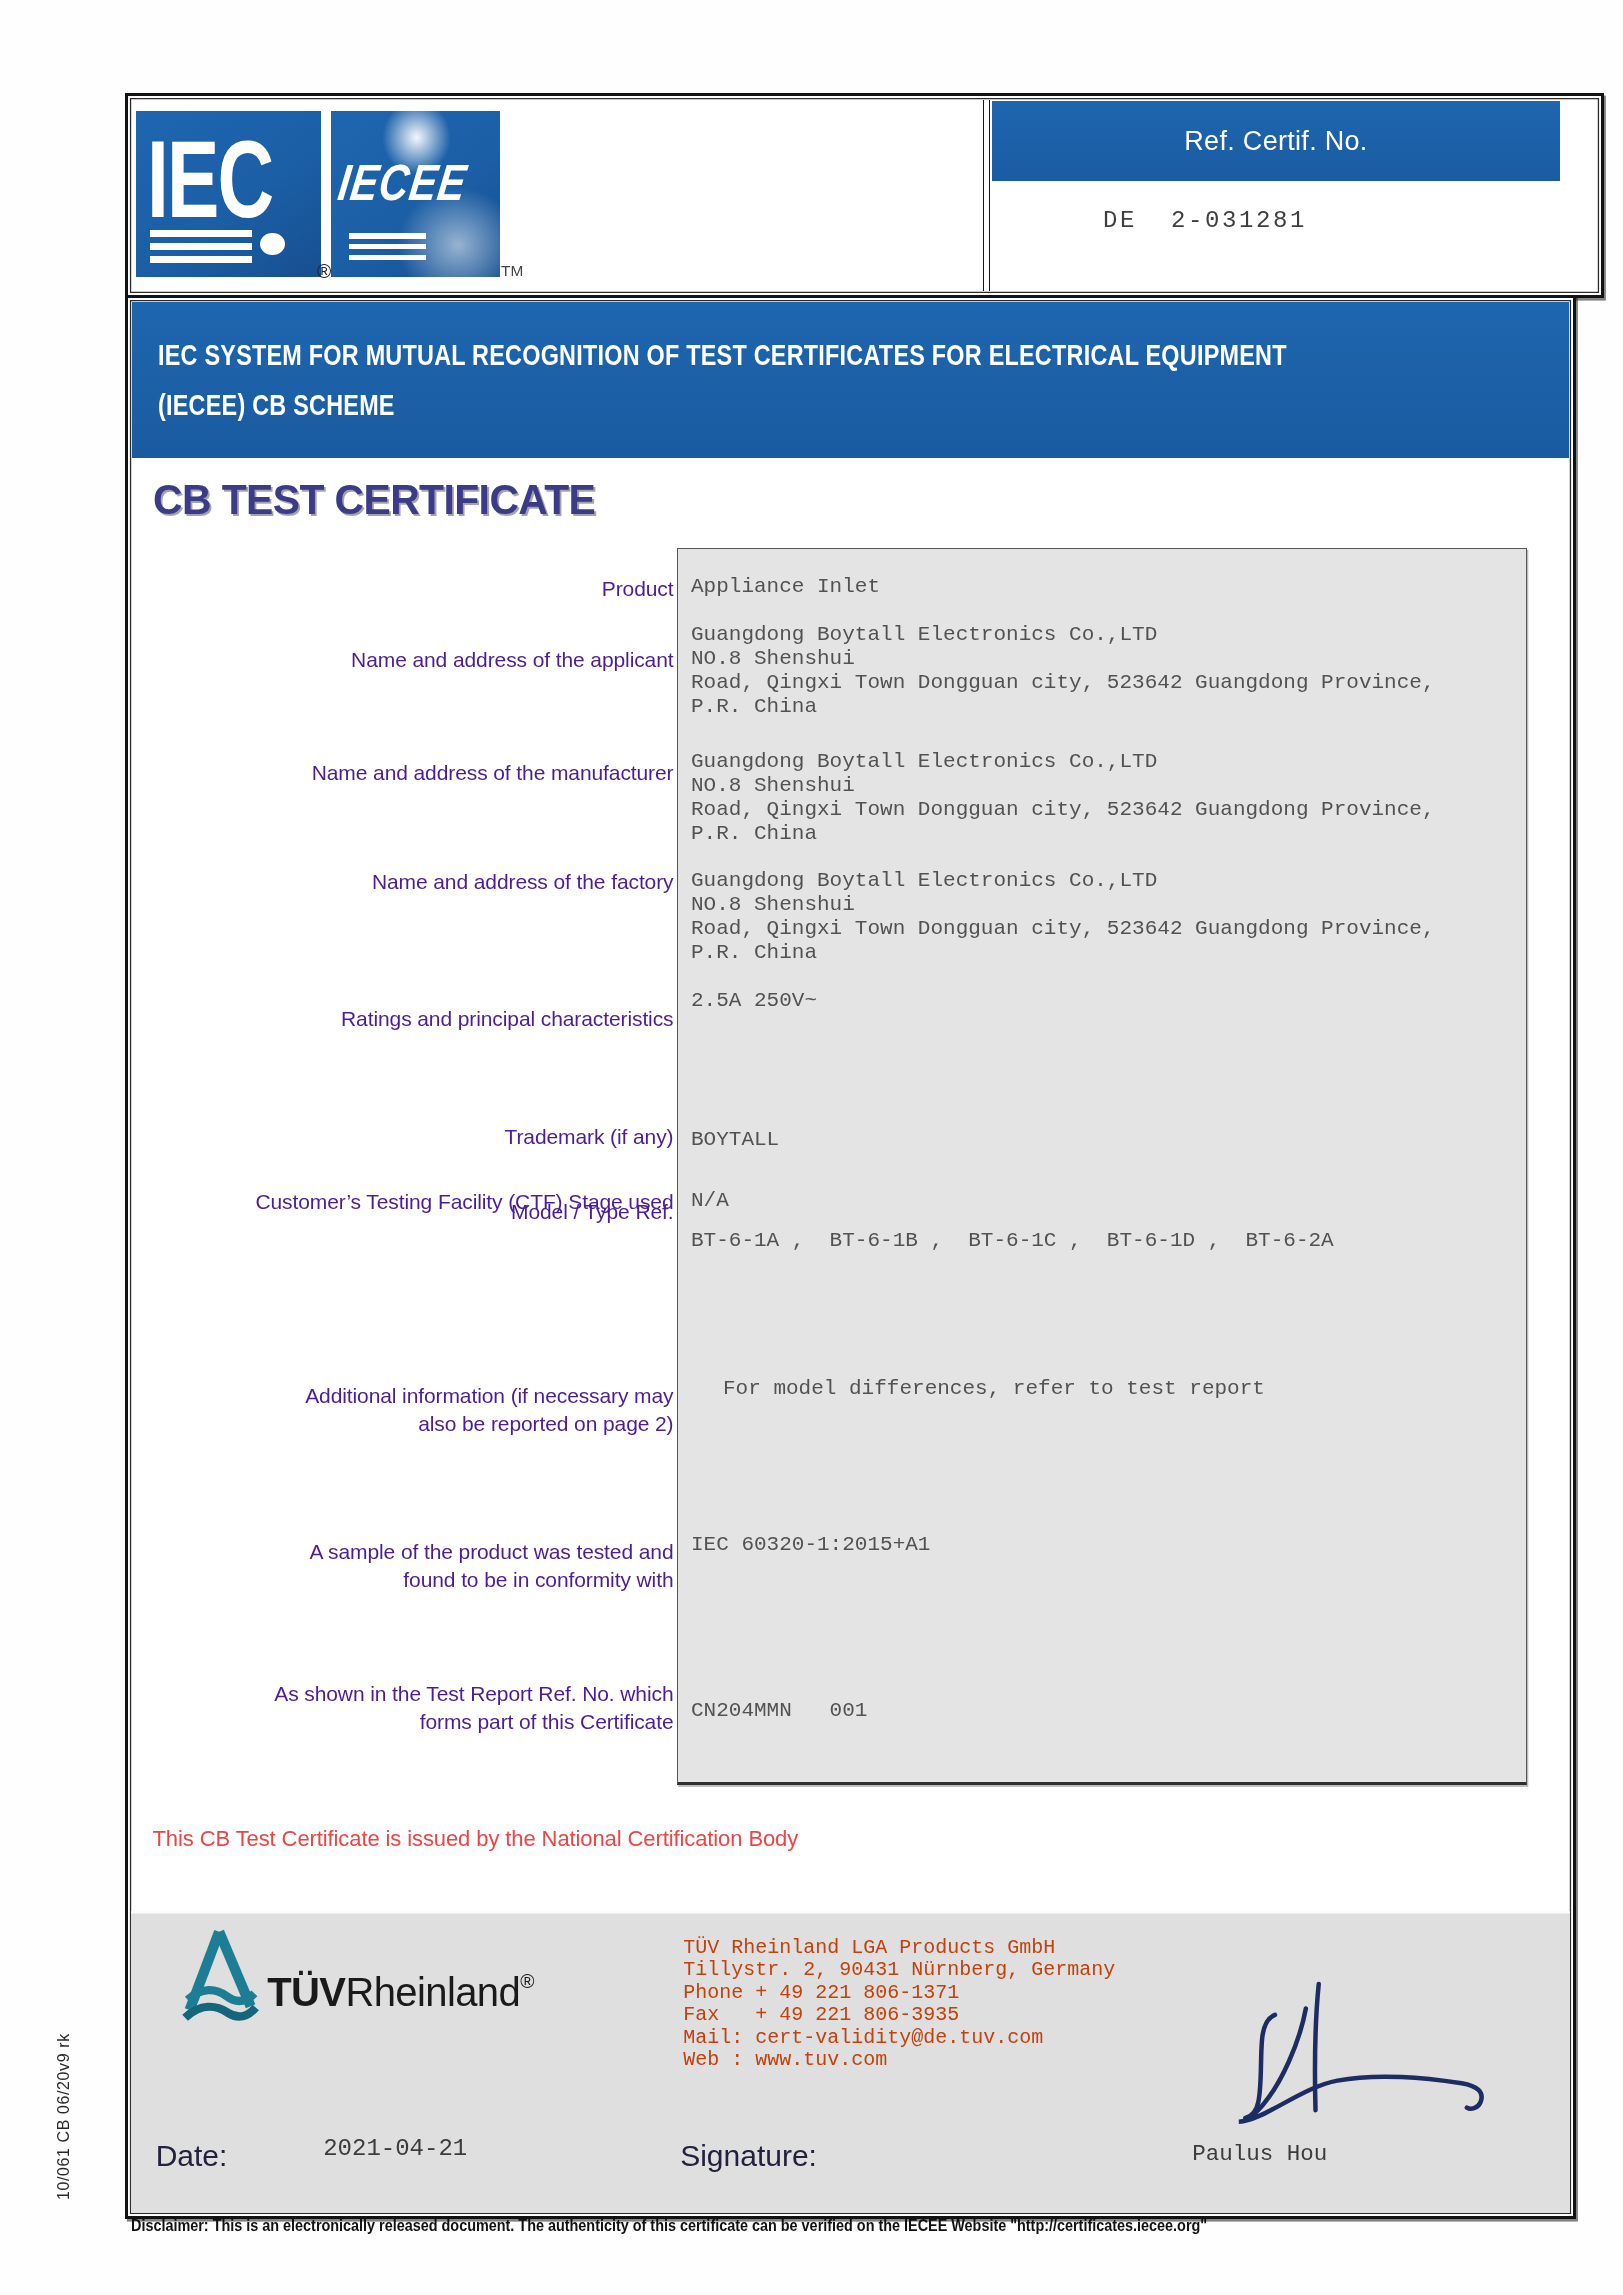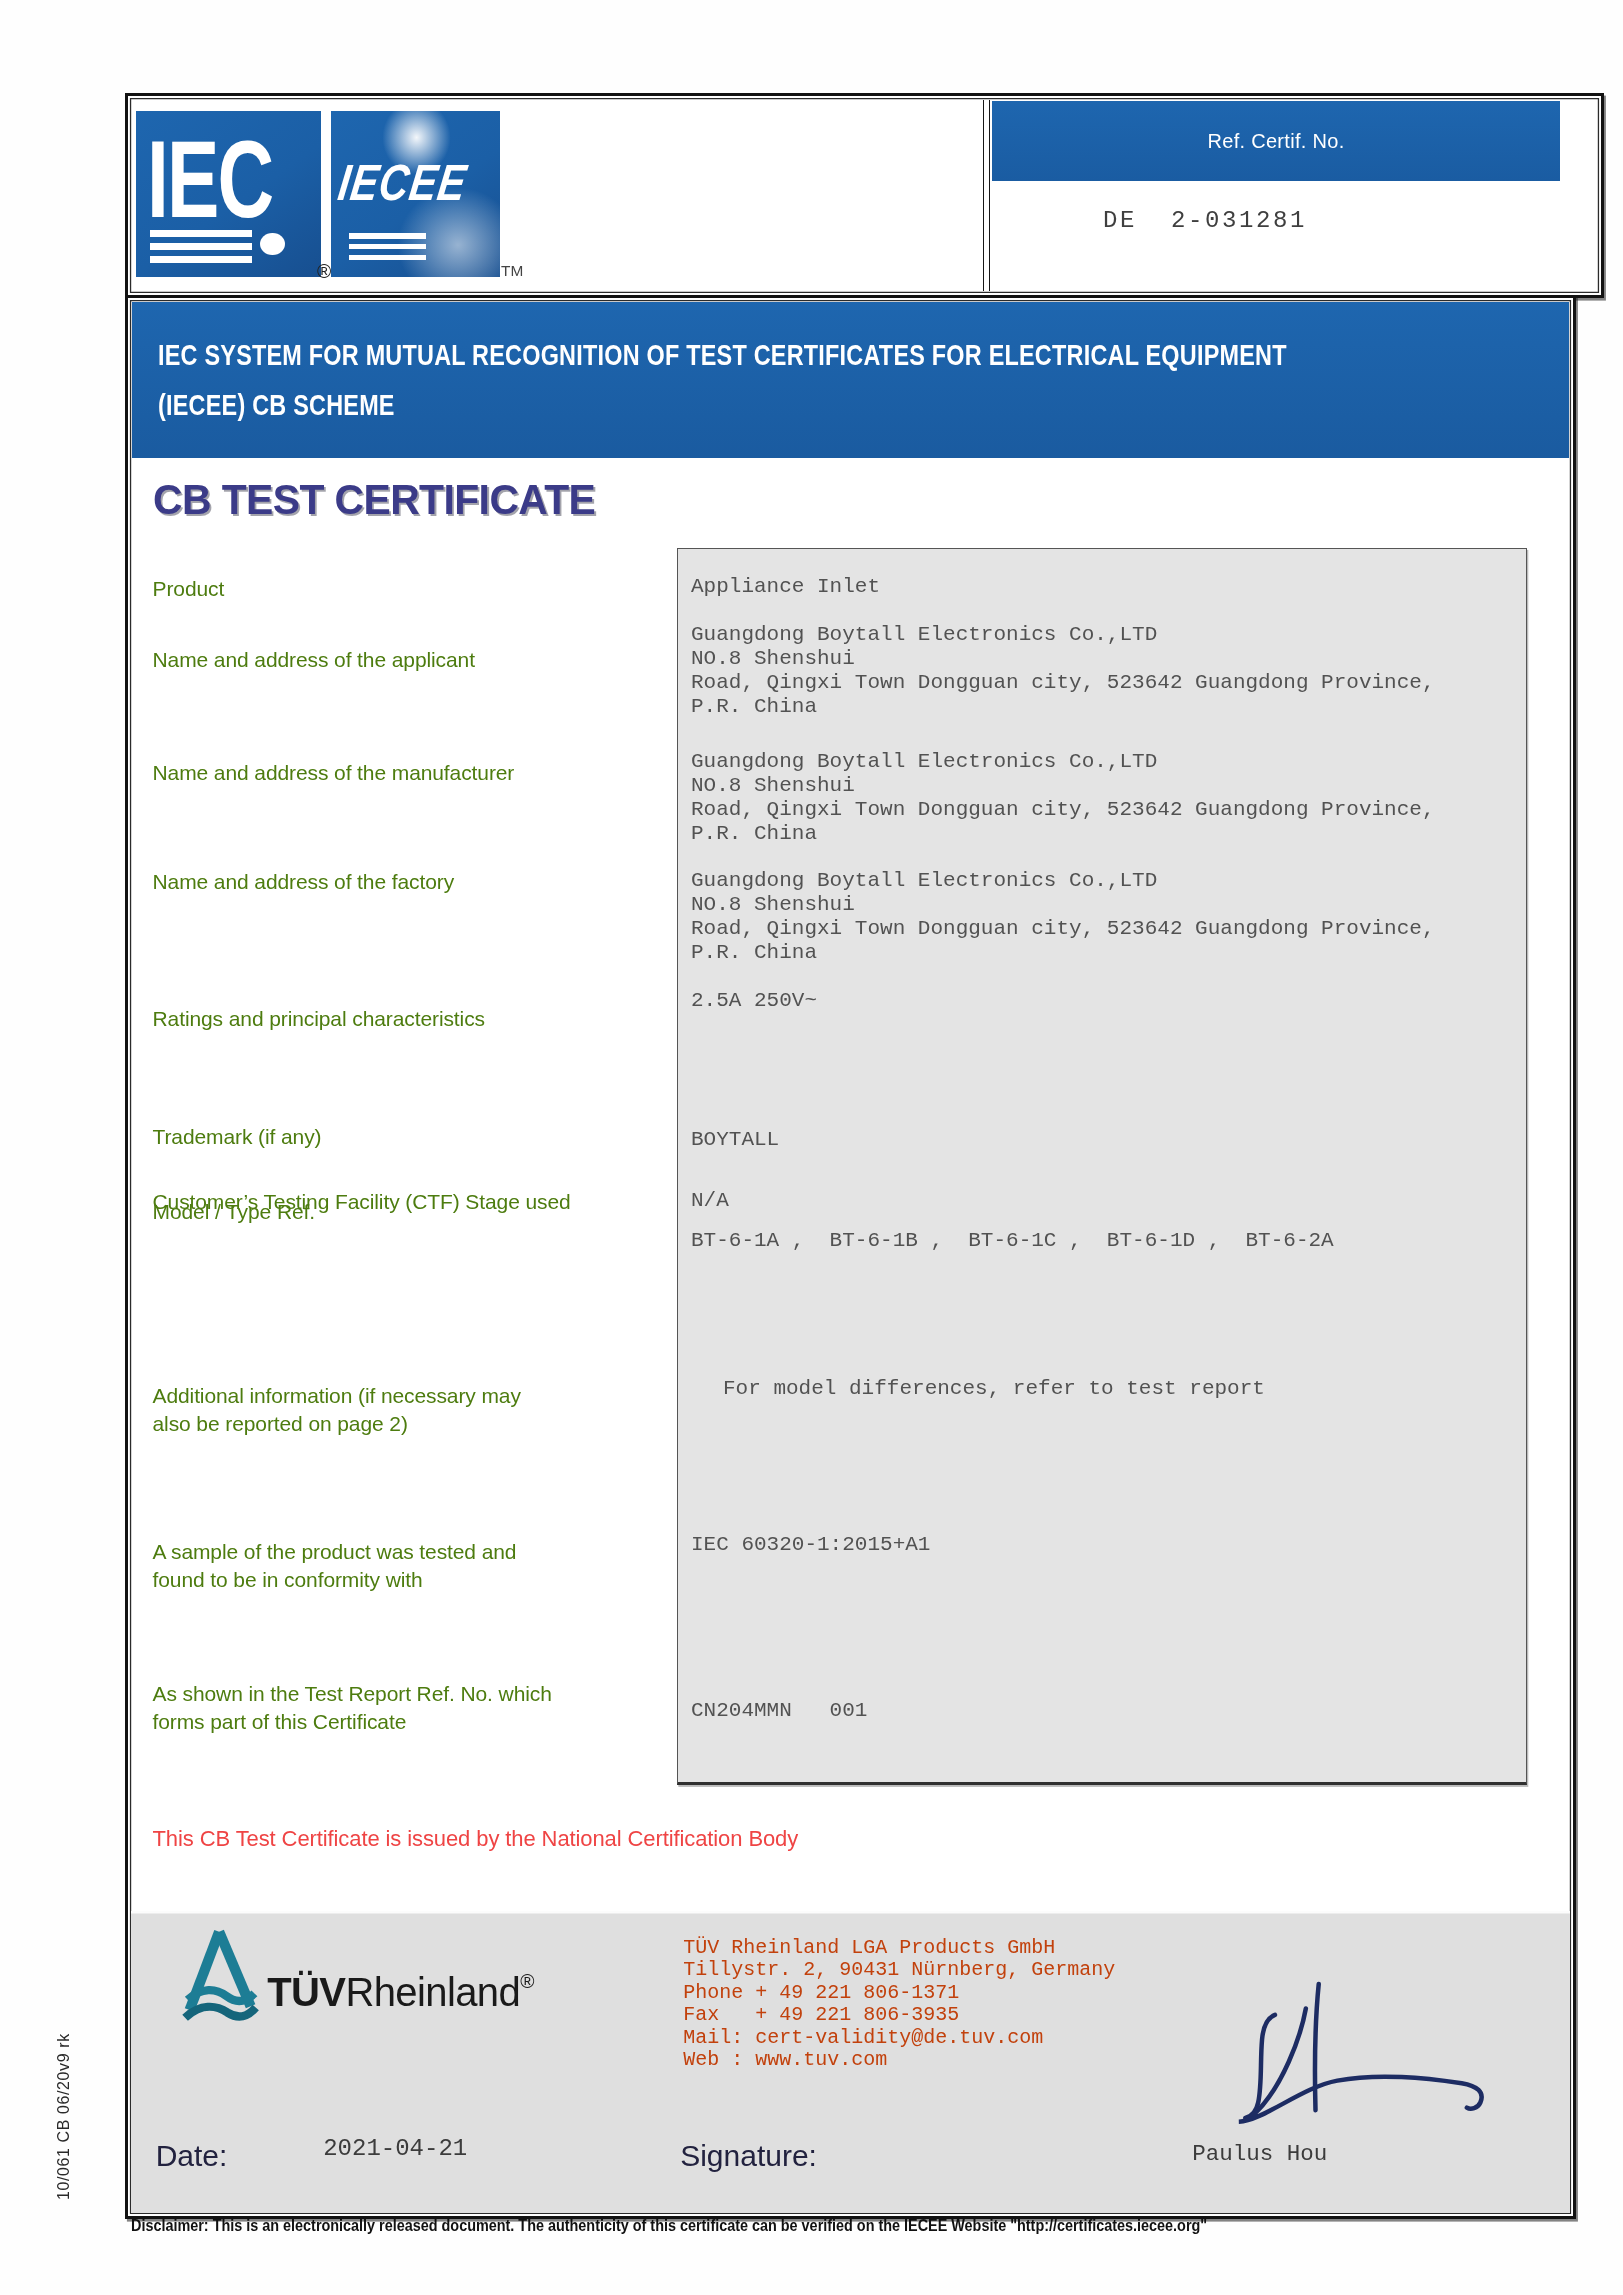--- a/index.html
+++ b/index.html
@@ -29,39 +29,39 @@
   .iecee-glow{position:absolute;right:-19.3px;bottom:-26px;width:122px;height:116px;border-radius:50%;
               background:radial-gradient(ellipse at center,rgba(255,255,255,.55) 0%,rgba(255,255,255,0) 70%);}
   .iecee-bars{position:absolute;left:18px;bottom:16.7px;}
   .iecee-bar{width:77px;height:5.8px;background:#fff;margin-top:5.1px;}
   .mark{position:absolute;color:#222;font-size:19.3px;}
   .tm{font-size:15.4px;color:#444;}
   .divider{position:absolute;left:855px;top:3.9px;bottom:3.9px;width:5.1px;
            border-left:1.9px solid #161616;border-right:1.3px solid #161616;}
   .ref-head{position:absolute;left:864px;top:5.1px;width:568px;height:80px;
             background:linear-gradient(180deg,#1e66af,#1a5ca2);display:flex;align-items:center;justify-content:center;}
-  .ref-head-text{color:#fff;font-size:20px;letter-spacing:0.3px;}
+  .ref-head-text{color:#fff;font-size:27px;letter-spacing:0.3px;}
   .ref-value{position:absolute;left:975px;top:111px;font-family:"Liberation Mono","DejaVu Sans Mono",monospace;
              font-size:24px;color:#3f3f3f;letter-spacing:2.6px;white-space:pre;}
 
   
   .banner{position:absolute;left:3.9px;top:3.9px;right:3.9px;height:156px;
           background:linear-gradient(180deg,#1e66af,#1a5ba0);display:flex;flex-direction:column;
           justify-content:center;gap:15.4px;padding-left:26px;box-sizing:border-box;}
   .banner span{display:inline-block;color:#fff;font-weight:bold;font-size:30px;letter-spacing:0.3px;
                transform:scaleX(.78);transform-origin:left center;white-space:nowrap;}
   .cert-title{position:absolute;left:24.5px;top:177px;color:#3b3b88;font-weight:bold;font-size:43px;
               letter-spacing:-0.6px;transform:scaleX(.95);transform-origin:left top;
               text-shadow:1.9px 1.9px 0 rgba(25,25,45,.4);white-space:nowrap;}
 
   
   .gray-box{position:absolute;left:549px;top:250px;width:848px;height:1233px;background:#e4e4e4;
             border:1.3px solid #555;border-bottom:3.9px solid #303030;box-shadow:1.3px 1.9px 0 rgba(60,60,60,.35);}
-  .lbl{position:absolute;left:24.5px;width:521px;font-size:21px;line-height:28px;color:#4d7c0f;
-       letter-spacing:-0.1px;white-space:pre-line;}
+  .lbl{position:absolute;left:24.5px;width:521px;font-size:21px;line-height:28px;color:#4c1d95;
+       letter-spacing:-0.1px;white-space:pre-line;text-align:right;}
   .val{position:absolute;left:563px;width:824px;font-family:"Liberation Mono","DejaVu Sans Mono",monospace;
        font-size:21px;line-height:24px;color:#525252;white-space:pre;}
   .ncb{position:absolute;left:24.5px;top:1528px;font-size:22px;color:#ef4444;letter-spacing:-0.1px;}
 
   
   .footer-band{position:absolute;left:3.2px;right:3.2px;bottom:3.2px;height:302px;background:#dfdfdf;
                box-shadow:inset 0 2.6px 0 #fcfcfc;}
   .tuv-text{position:absolute;left:136px;top:59px;color:#1a1a1a;white-space:nowrap;}
   .tuv-bold{font-weight:bold;font-size:40px;letter-spacing:-0.6px;}
   .tuv-rest{font-weight:500;font-size:40px;letter-spacing:-0.6px;}

